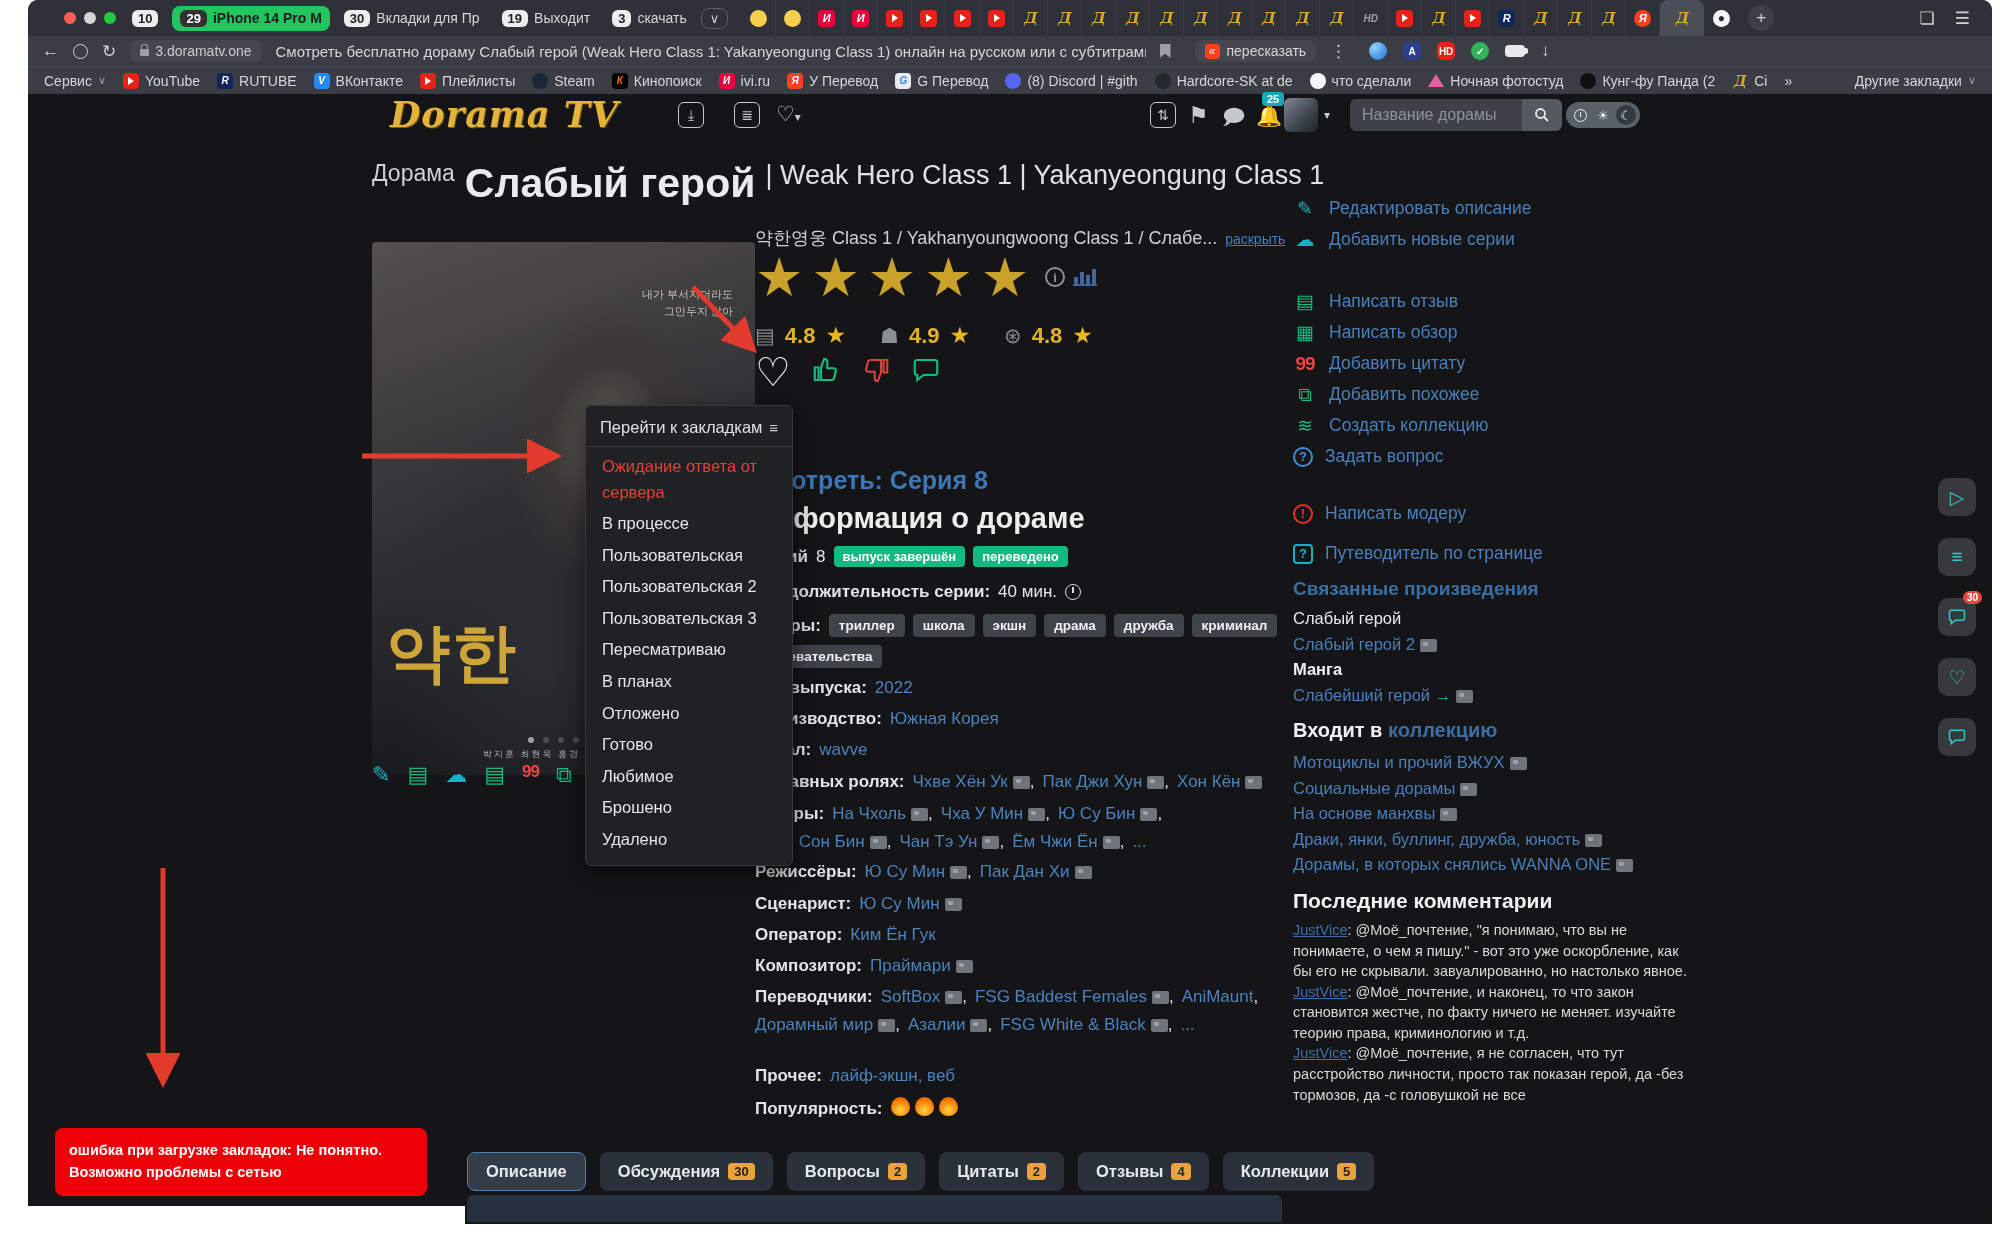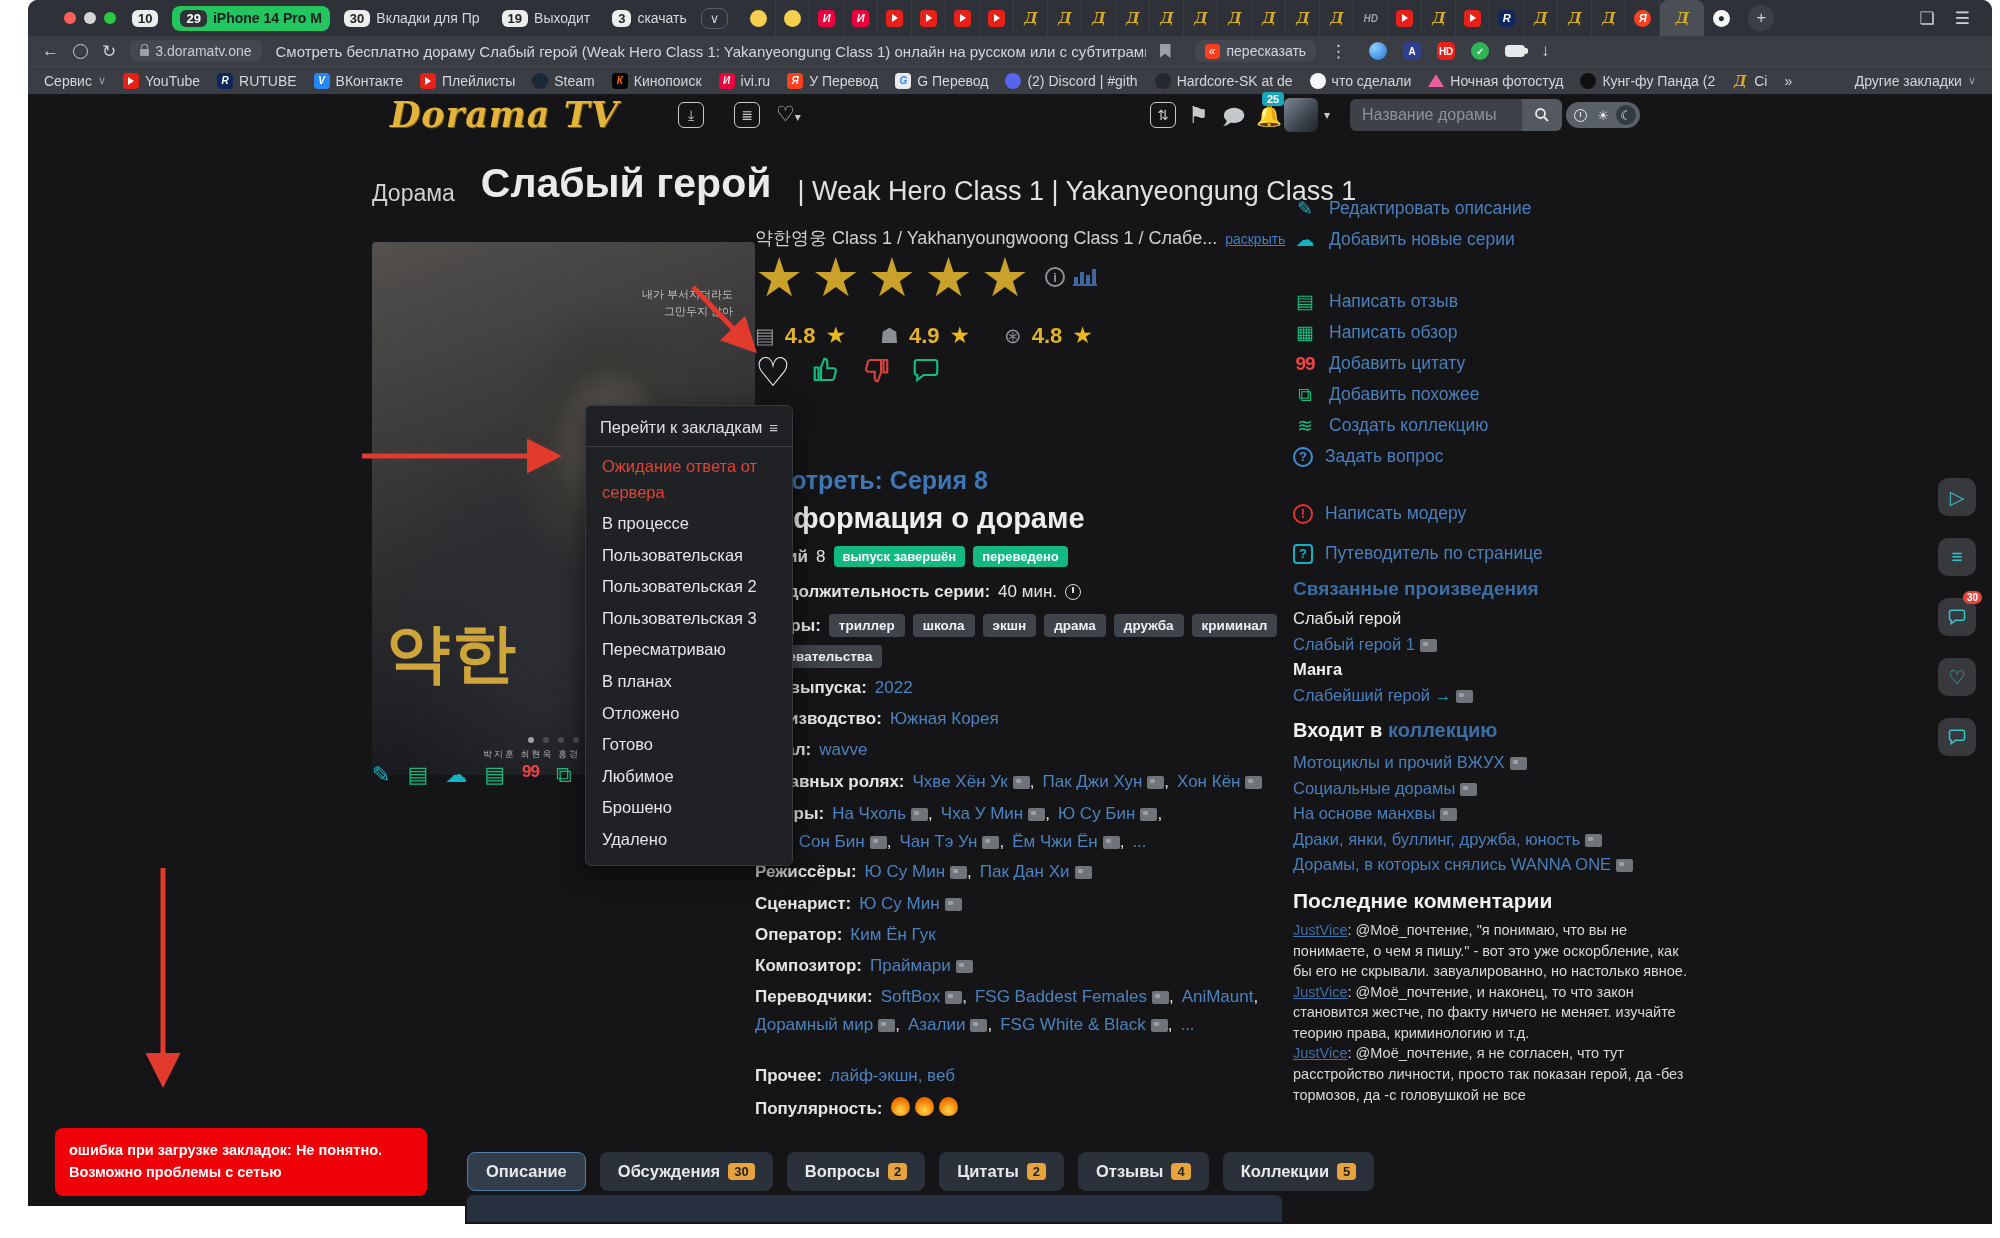--- a/index.html
+++ b/index.html
@@ -73,21 +73,21 @@
   .search{display:flex}
   .search input{width:172px;height:32px;background:#3e4248;border:none;border-radius:6px 0 0 6px;color:#d6d8da;font-size:16px;padding:0 12px;outline:none}
   .search input::placeholder{color:#8d939a}
   .sbtn{width:40px;height:32px;background:#54585f;border-radius:0 6px 6px 0;display:flex;align-items:center;justify-content:center}
   .theme{display:flex;align-items:center;background:#596068;border-radius:14px;height:26px;padding:0 4px;gap:3px}
   .theme span{width:20px;height:20px;display:flex;align-items:center;justify-content:center;color:#eceff1;font-size:13px;border-radius:50%}
   .theme .moon{background:#343a41}
   .clockcss{width:13px;height:13px;border:1.6px solid #eceff1;border-radius:50%;position:relative}
   .clockcss:after{content:"";position:absolute;left:5px;top:2px;width:1.6px;height:5px;background:#eceff1}
   
-  .ttl{display:flex;align-items:flex-end;gap:26px;color:#e9eaec;white-space:nowrap}
+  .ttl{display:flex;align-items:flex-start;gap:10px;color:#e9eaec;white-space:nowrap}
   .ttl .pre{font-size:23px;color:#cfd2d4}
   .ttl .main{font-size:41px;font-weight:bold}
   .ttl .rest{font-size:27px;color:#dfe1e3}
   
   .poster{width:383px;height:533px;border-radius:4px;background:
     radial-gradient(130px 180px at 62% 38%,#6a6560 0%,#3a3835 45%,transparent 80%),
     radial-gradient(220px 320px at 45% 75%,#2c2e33 0%,transparent 75%),
     linear-gradient(160deg,#53504d 0%,#39383a 35%,#1d1e22 75%,#101113 100%);position:relative;overflow:hidden}
   .poster .tagline{position:absolute;top:44px;right:22px;width:96px;color:#d8d4cd;font-size:11px;line-height:1.5;text-align:right;opacity:.85}
   .poster .big{position:absolute;left:14px;bottom:78px;font-size:64px;font-weight:bold;color:#e0b33a;opacity:.9;letter-spacing:2px}
@@ -364,21 +364,21 @@
     <span class="bm">
         <i class="bi yat">Я</i>
         <span>У Перевод</span>
       </span>
     <span class="bm">
         <i class="bi gt">G</i>
         <span>G Перевод</span>
       </span>
     <span class="bm">
         <i class="bi dc"></i>
-        <span>(2) Discord | #gith</span>
+        <span>(8) Discord | #gith</span>
       </span>
     <span class="bm">
         <i class="bi gh"></i>
         <span>Hardcore-SK at de</span>
       </span>
     <span class="bm">
         <i class="bi ghw"></i>
         <span>что сделали</span>
       </span>
     <span class="bm">
@@ -686,21 +686,21 @@
         <a href="#">Написать модеру</a>
     </div>
     <div class="abs sb act" style="left:1265px;top:444px">
       <span class="sq" style="color:#12b2c4">?</span>
         <a href="#">Путеводитель по странице</a>
     </div>
 
     <div class="abs shead" style="left:1265px;top:484px">Связанные произведения</div>
     <div class="abs sb slist" style="left:1265px;top:512px">
       <div class="plain">Слабый герой</div>
-      <div><a href="#">Слабый герой 1</a><i class="pic"></i></div>
+      <div><a href="#">Слабый герой 2</a><i class="pic"></i></div>
       <div class="boldw">Манга</div>
       <div><a href="#">Слабейший герой</a> <span style="color:#12b2c4">→</span><i class="pic"></i></div>
     </div>
 
     <div class="abs" style="left:1265px;top:625px;font-size:20px;font-weight:bold;color:#f0f1f2">
       <span>Входит в</span> <a href="#" style="color:#3a6ea5;text-decoration:none">коллекцию</a>
     </div>
     <div class="abs sb slist" style="left:1265px;top:656px">
       <div><a href="#">Мотоциклы и прочий ВЖУХ</a><i class="pic"></i></div>
       <div><a href="#">Социальные дорамы</a><i class="pic"></i></div>

